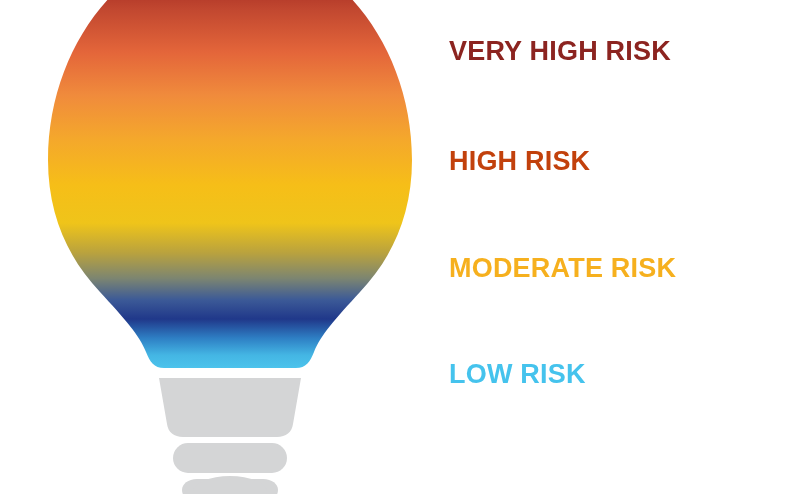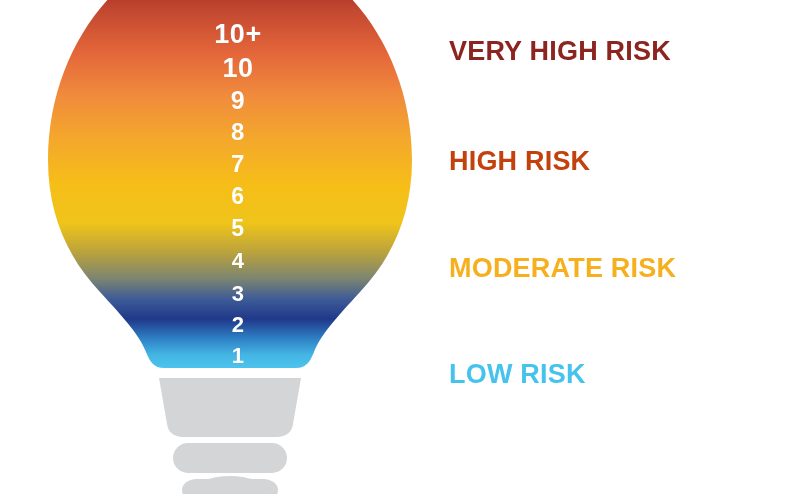--- a/index.html
+++ b/index.html
@@ -119,33 +119,20 @@
              L 263 479
              C 272 479, 278 484, 278 490
              C 278 497, 272 501, 263 501
              L 197 501
              C 188 501, 182 497, 182 490
              C 182 484, 188 479, 197 479 Z"></path>
 
     <ellipse fill="#D4D5D6" cx="230" cy="492" rx="37" ry="16"></ellipse>
   </svg>
 
-  <div id="scale-numbers">
-    <div class="scale-number" style="top:21px; font-size:27px;">10+</div>
-    <div class="scale-number" style="top:55px; font-size:27px;">10</div>
-    <div class="scale-number" style="top:88px; font-size:25px;">9</div>
-    <div class="scale-number" style="top:120px; font-size:24px;">8</div>
-    <div class="scale-number" style="top:152px; font-size:24px;">7</div>
-    <div class="scale-number" style="top:185px; font-size:23px;">6</div>
-    <div class="scale-number" style="top:217px; font-size:23px;">5</div>
-    <div class="scale-number" style="top:250px; font-size:22px;">4</div>
-    <div class="scale-number" style="top:283px; font-size:22px;">3</div>
-    <div class="scale-number" style="top:314px; font-size:22px;">2</div>
-    <div class="scale-number" style="top:345px; font-size:22px;">1</div>
-  </div>
 
   <div id="risk-legend">
     <div class="risk-label" style="top:26px; font-size:27px; color:#8C2420;">VERY HIGH RISK</div>
     <div class="risk-label" style="top:136px; font-size:27px; color:#c2410c;">HIGH RISK</div>
     <div class="risk-label" style="top:349px; font-size:27px; color:#45C3ED;">LOW RISK</div>
     <div class="risk-label" style="top:243px; font-size:27px; color:#F6B01E;">MODERATE RISK</div>
   </div>
 
 </div>
 

